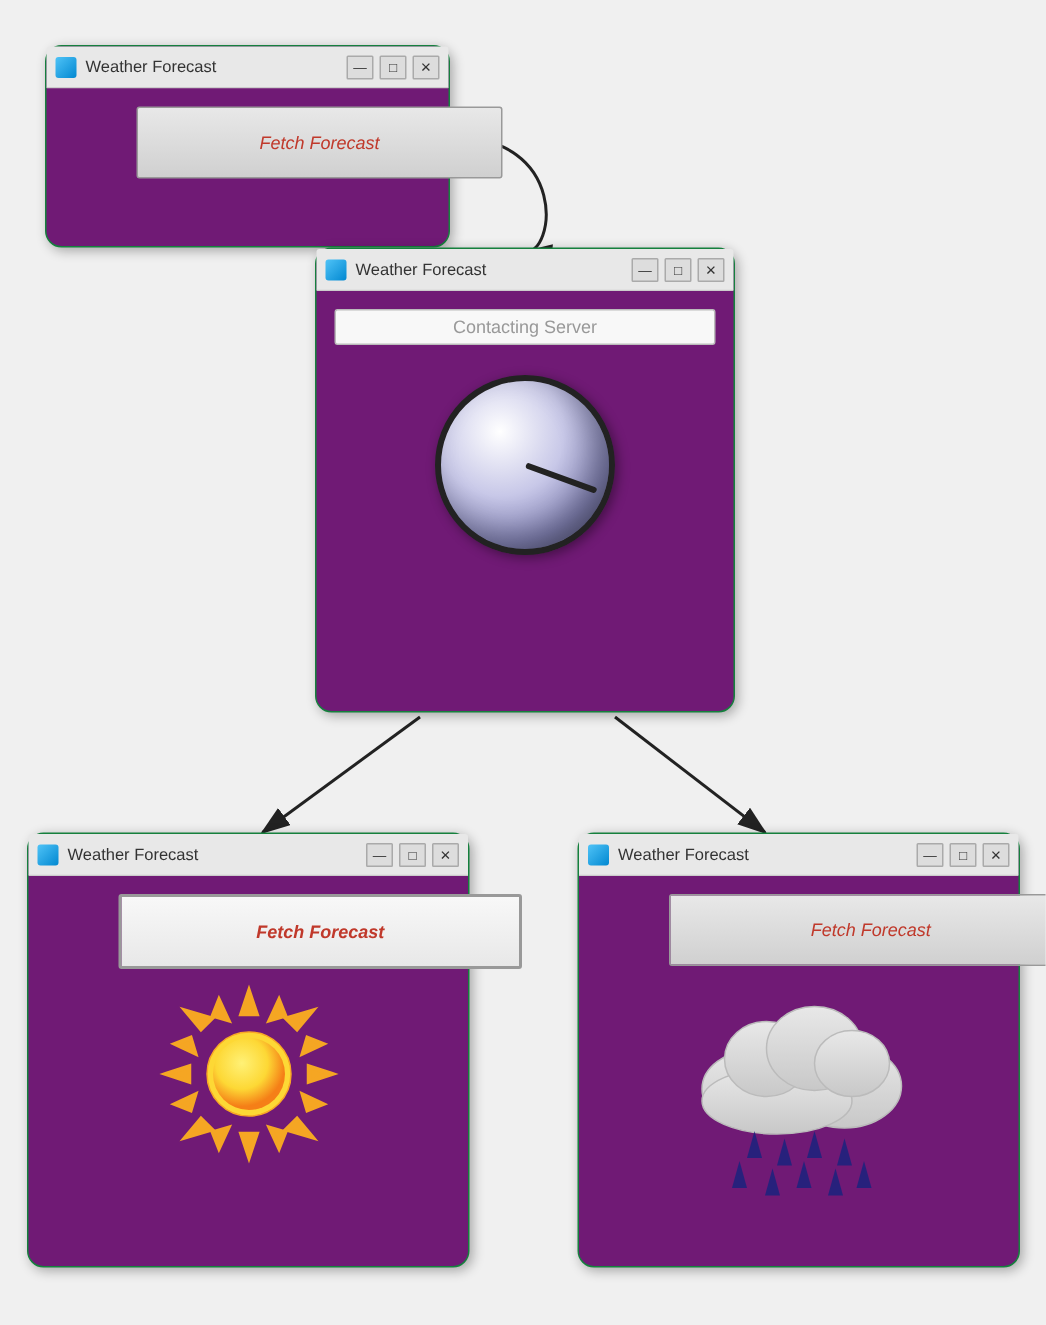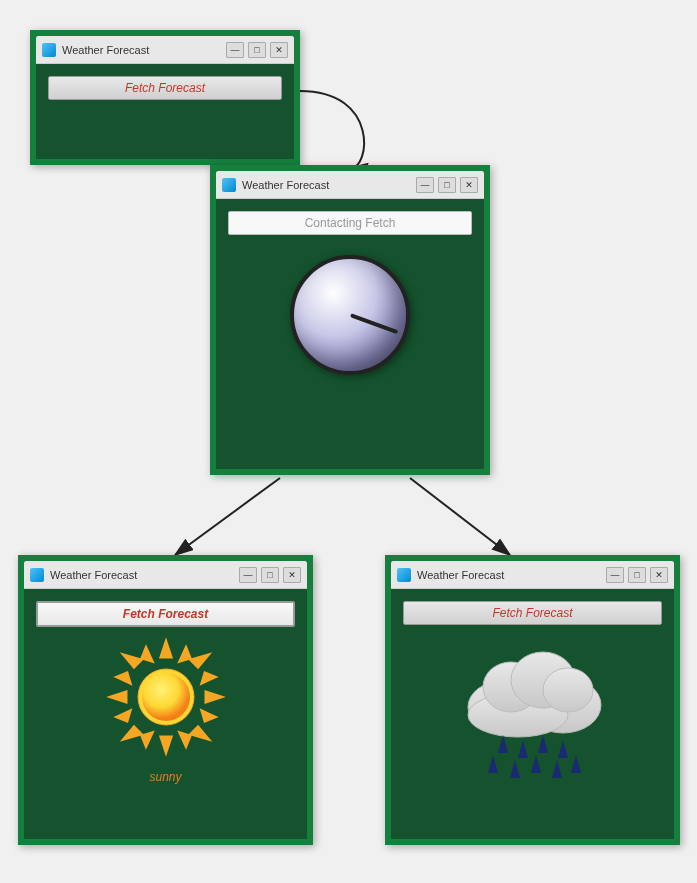--- a/index.html
+++ b/index.html
@@ -8,24 +8,24 @@
       height: 883px;
       background: #f0f0f0;
       font-family: 'Segoe UI', Arial, sans-serif;
       position: relative;
       overflow: hidden;
     }
 
     
     .window {
       position: absolute;
-      background: #14532d;
-      border: 6px solid #15803d;
+      background: #701a75;
+      border: 1px solid #15803d;
       box-shadow: 2px 2px 8px rgba(0,0,0,0.3);
-      border-radius: 0;
+      border-radius: 11px;
     }
 
     .window-titlebar {
       display: flex;
       align-items: center;
       height: 28px;
       background: #e8e8e8;
       border-bottom: 1px solid #ccc;
       padding: 0 6px;
       border-radius: 2px 2px 0 0;
@@ -66,29 +66,30 @@
     }
 
     .window-body {
       padding: 12px;
     }
 
     
     .fetch-btn {
       display: block;
       width: 100%;
-      padding: 4px 8px;
+      padding: 16px 8px;
       background: linear-gradient(to bottom, #e8e8e8, #d0d0d0);
       border: 1px solid #999;
       border-radius: 2px;
       font-size: 12px;
       color: #c0392b;
       text-align: center;
       cursor: pointer;
       font-style: italic;
+      margin-left: 48px;
     }
 
     .fetch-btn-active {
       background: linear-gradient(to bottom, #f8f8f8, #e8e8e8);
       border: 2px solid #999;
       color: #c0392b;
       font-weight: bold;
     }
 
     .contacting-input {
@@ -219,21 +220,21 @@
   <div class="window-titlebar">
     <div class="window-icon"></div>
     <span class="window-title">Weather Forecast</span>
     <div class="window-controls">
       <div class="win-btn">—</div>
       <div class="win-btn">□</div>
       <div class="win-btn">✕</div>
     </div>
   </div>
   <div class="window-body">
-    <div class="contacting-input">Contacting Fetch</div>
+    <div class="contacting-input">Contacting Server</div>
     <div class="loading-ball-container">
       <div class="loading-ball">
         <div class="ball-needle"></div>
       </div>
     </div>
   </div>
 </div>
 
 <div class="window" style="top: 555px; left: 18px; width: 295px; height: 290px;">
   <div class="window-titlebar">
@@ -276,21 +277,20 @@
         <circle cx="60" cy="60" r="24" fill="url(#sunGrad)"></circle>
         <defs>
           <radialGradient id="sunGrad" cx="40%" cy="35%" r="60%">
             <stop offset="0%" stop-color="#fff176"></stop>
             <stop offset="60%" stop-color="#fdd835"></stop>
             <stop offset="100%" stop-color="#f57f17"></stop>
           </radialGradient>
         </defs>
       </svg>
     </div>
-    <div class="weather-label label-sunny">sunny</div>
   </div>
 </div>
 
 <div class="window" style="top: 555px; left: 385px; width: 295px; height: 290px;">
   <div class="window-titlebar">
     <div class="window-icon"></div>
     <span class="window-title">Weather Forecast</span>
     <div class="window-controls">
       <div class="win-btn">—</div>
       <div class="win-btn">□</div>

